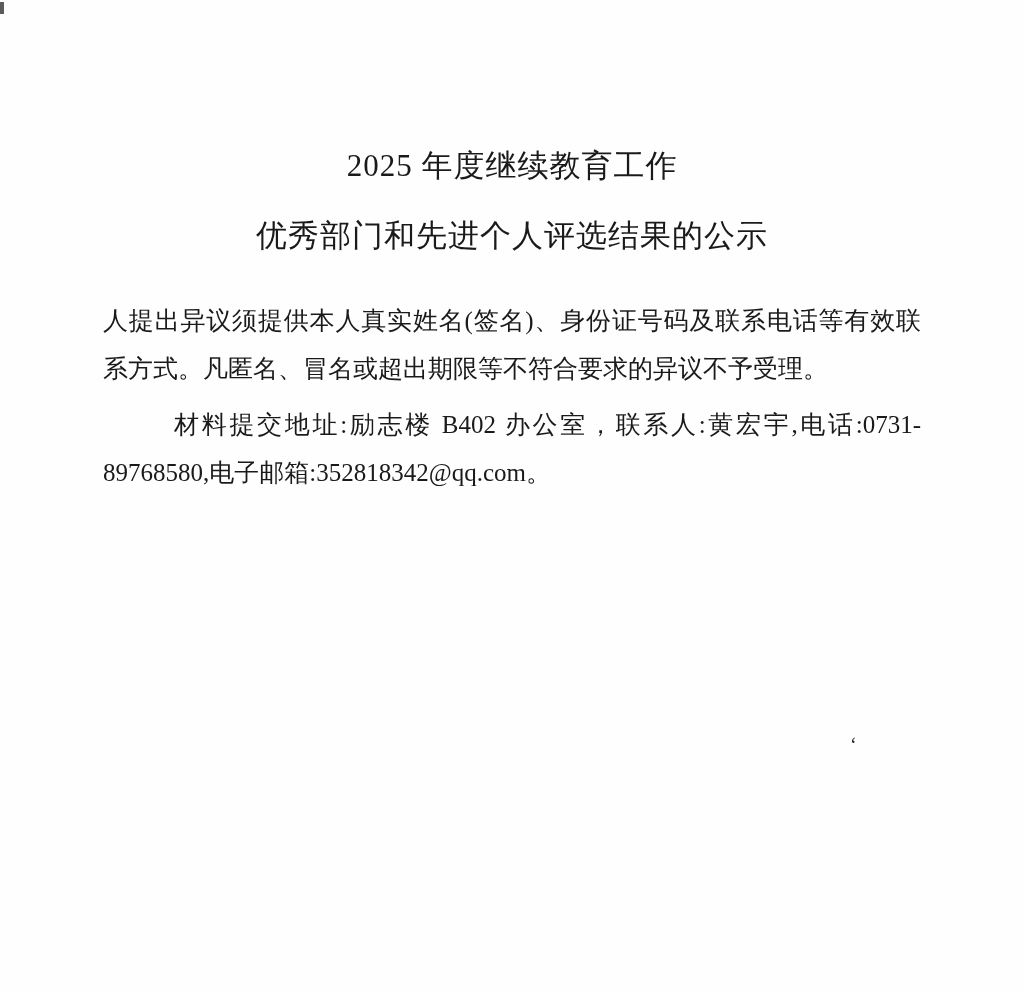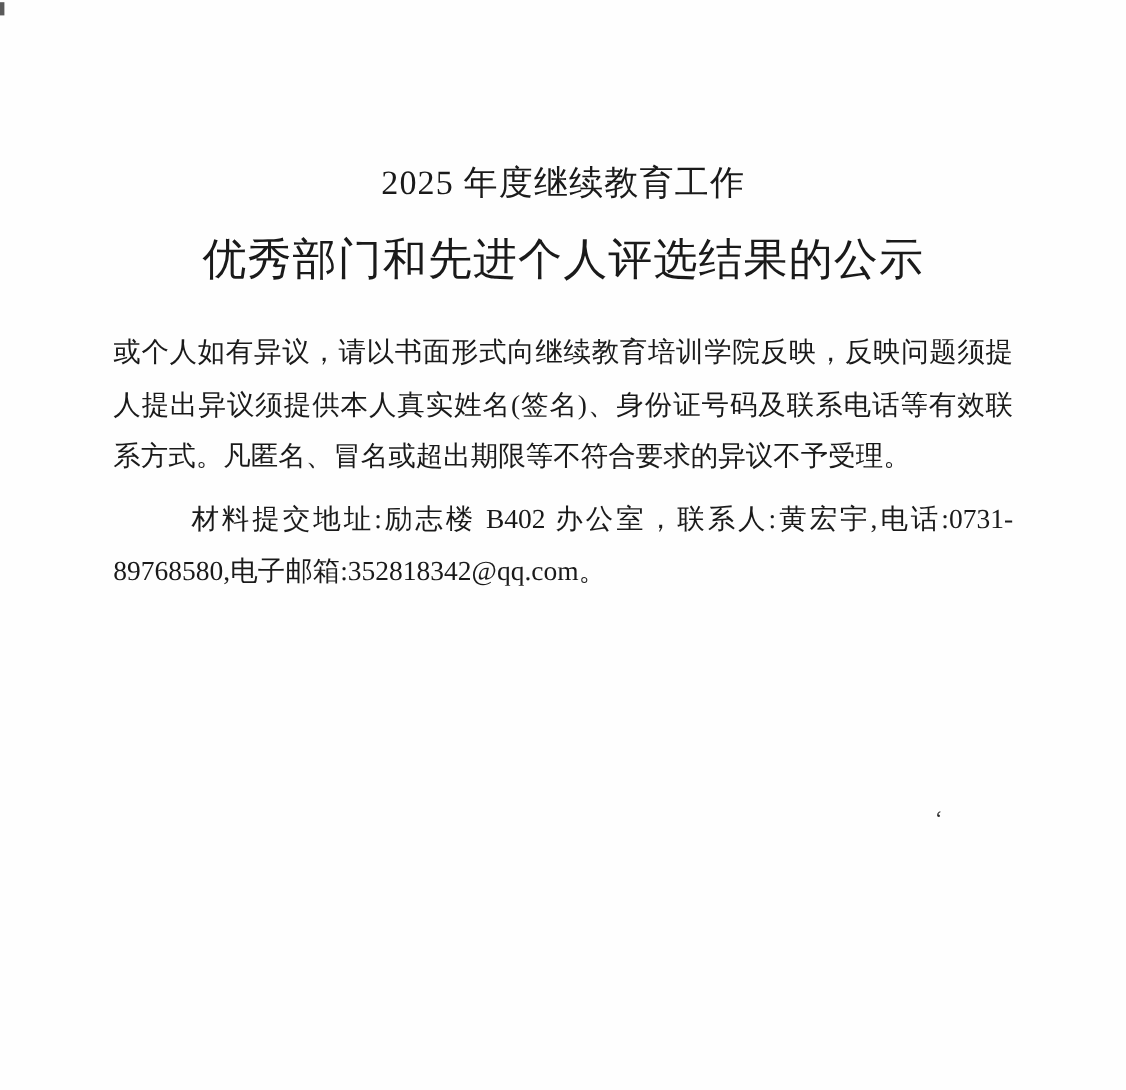--- a/index.html
+++ b/index.html
@@ -28,21 +28,21 @@
     margin: 148px 0 0 0;
     text-align: center;
     font-size: 31px;
     line-height: 36px;
     letter-spacing: 1px;
     white-space: pre;
   }
   .title-line-2 {
     margin: 33px 0 0 0;
     text-align: center;
-    font-size: 40px;
+    font-size: 31px;
     line-height: 38px;
     letter-spacing: 1px;
     white-space: pre;
   }
   .body-text {
     margin: 42px 103px 0 103px;
     width: 818px;
   }
   .para {
     margin: 0 0 9px 0;
@@ -85,21 +85,20 @@
 
   <div class="scan-corner-mark"></div>
 
   <div class="title-line-1">2025 年度继续教育工作</div>
   <div class="title-line-2">优秀部门和先进个人评选结果的公示</div>
 
   <div class="body-text">
 
 
     <div class="para">
-      <div class="line">或个人如有异议，请以书面形式向继续教育培训学院反映，反映问题须提</div>
       <div class="line">人提出异议须提供本人真实姓名(签名)、身份证号码及联系电话等有效联</div>
       <div class="line last">系方式。凡匿名、冒名或超出期限等不符合要求的异议不予受理。</div>
     </div>
 
     <div class="para">
       <div class="line first">材料提交地址:励志楼 B402 办公室，联系人:黄宏宇,电话:0731-</div>
       <div class="line last">89768580,电子邮箱:352818342@qq.com。</div>
     </div>
 
 

